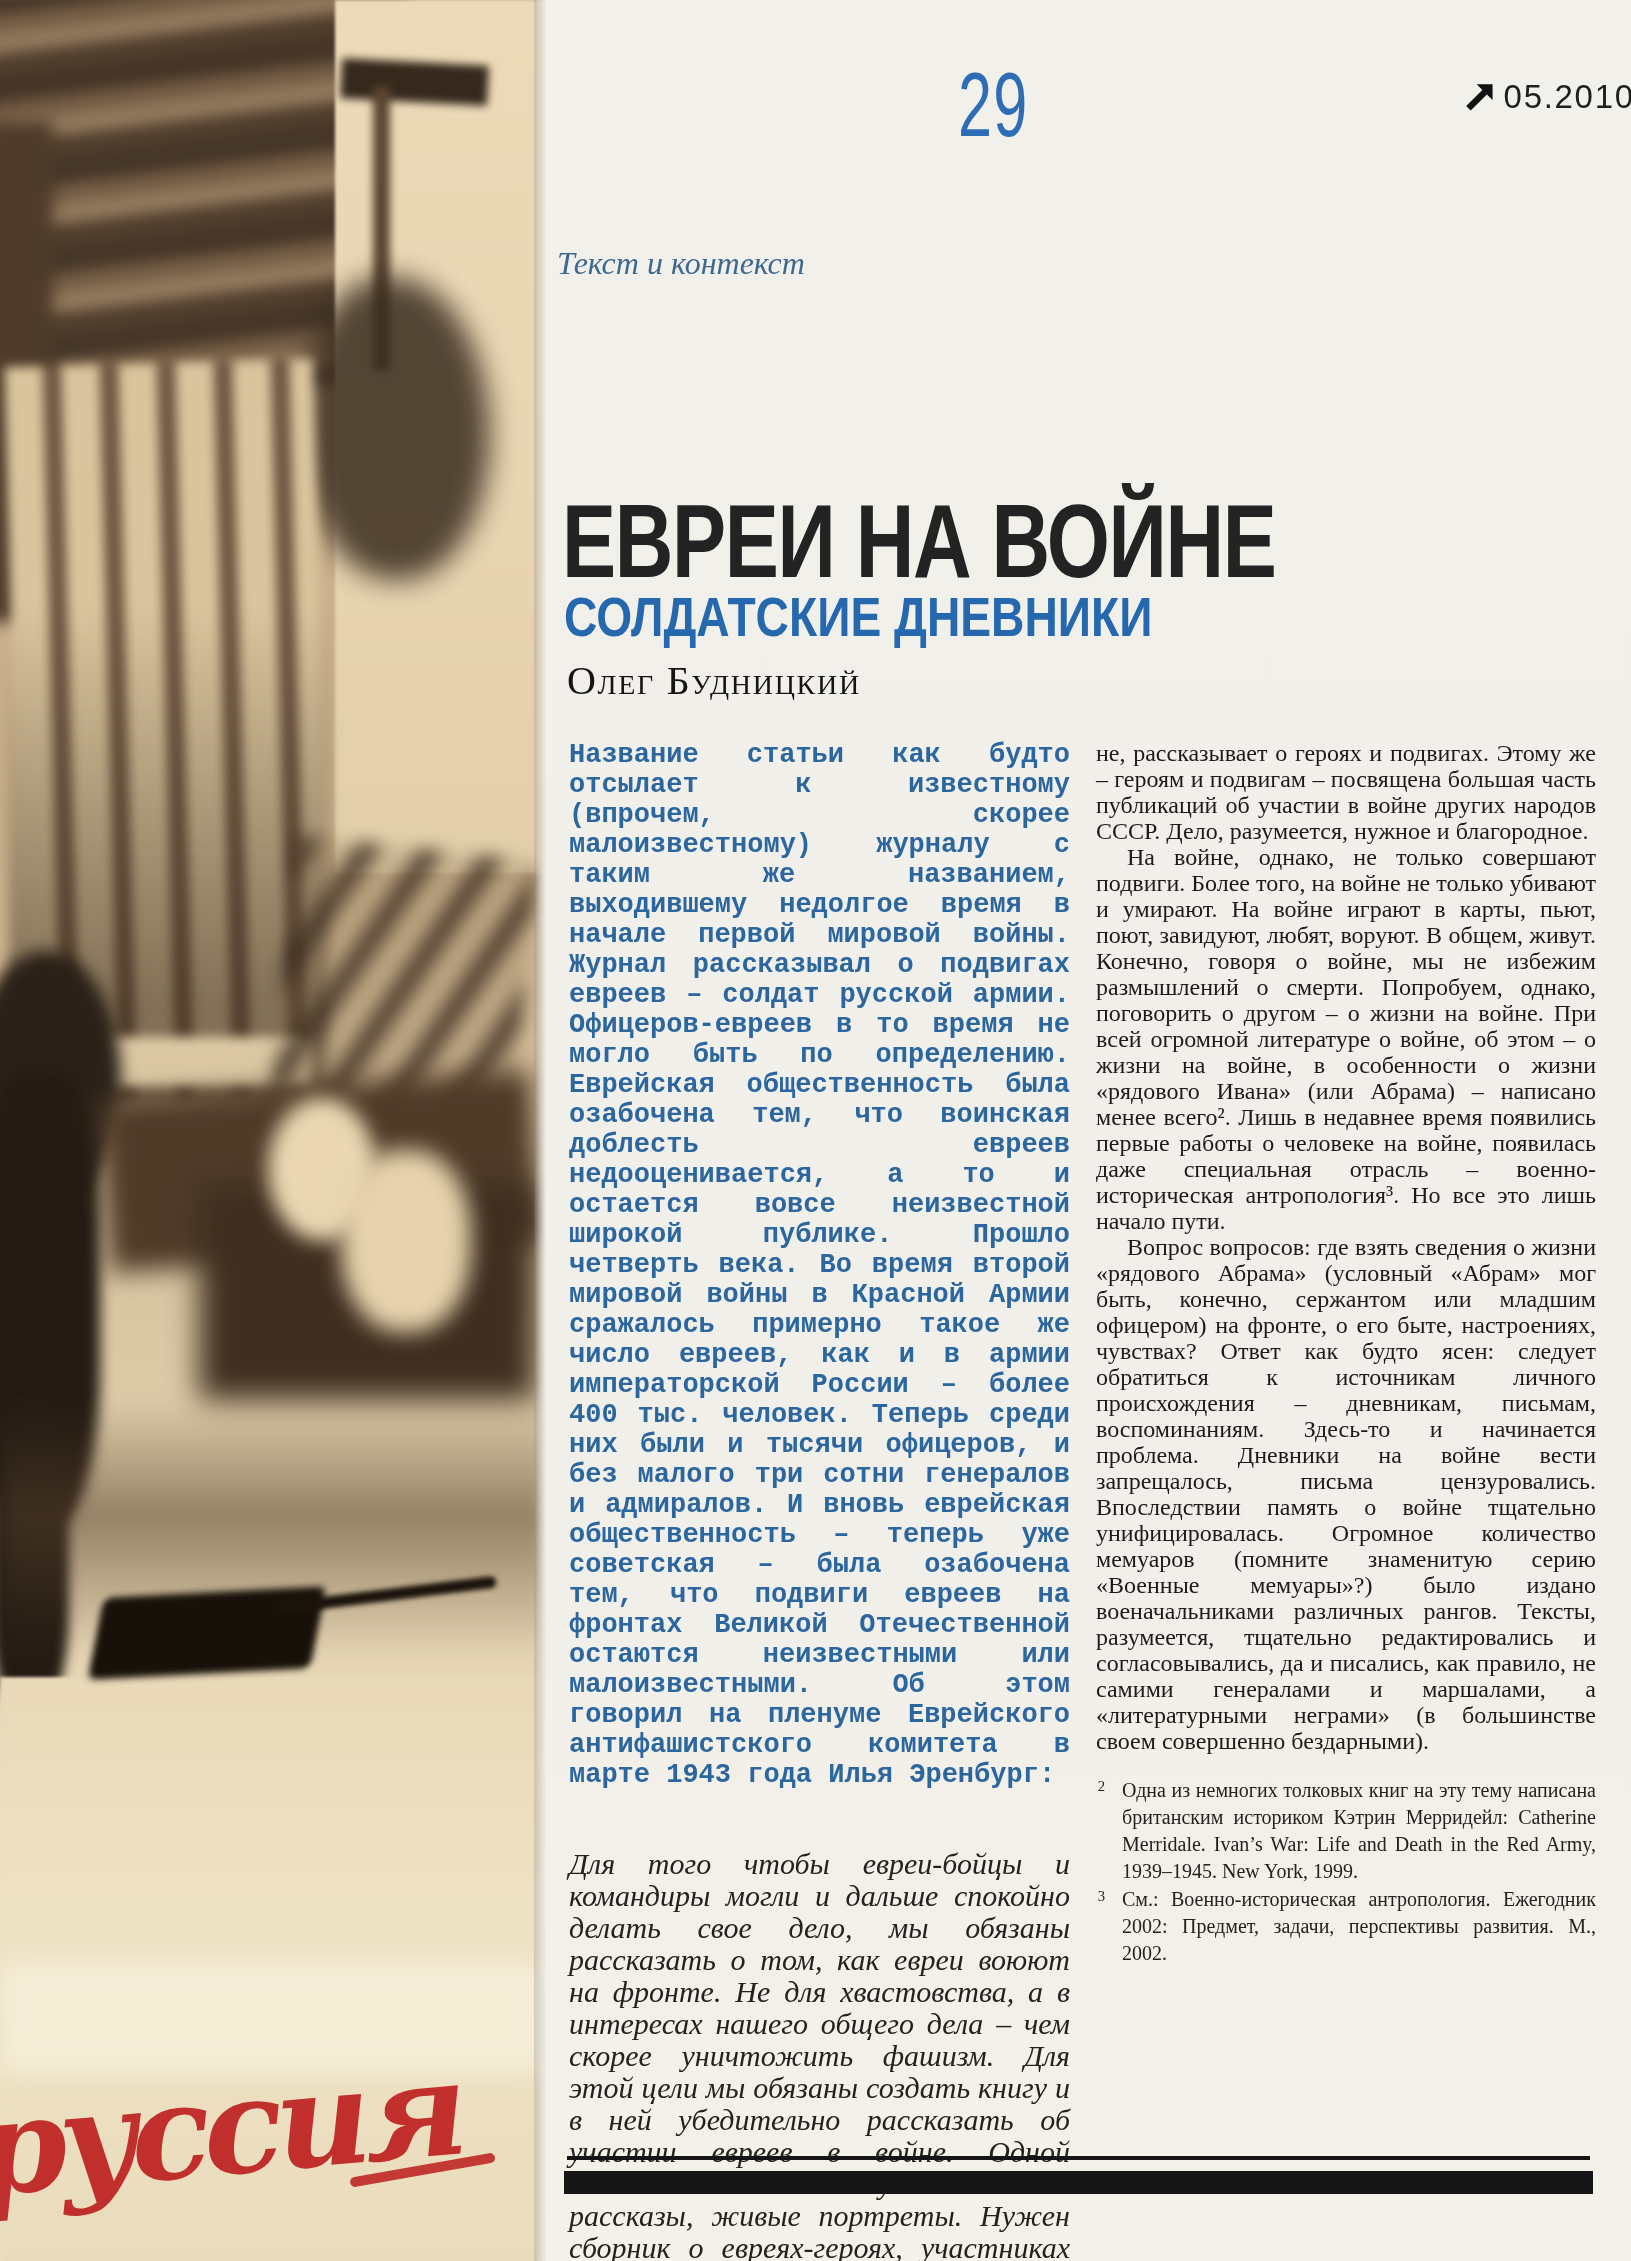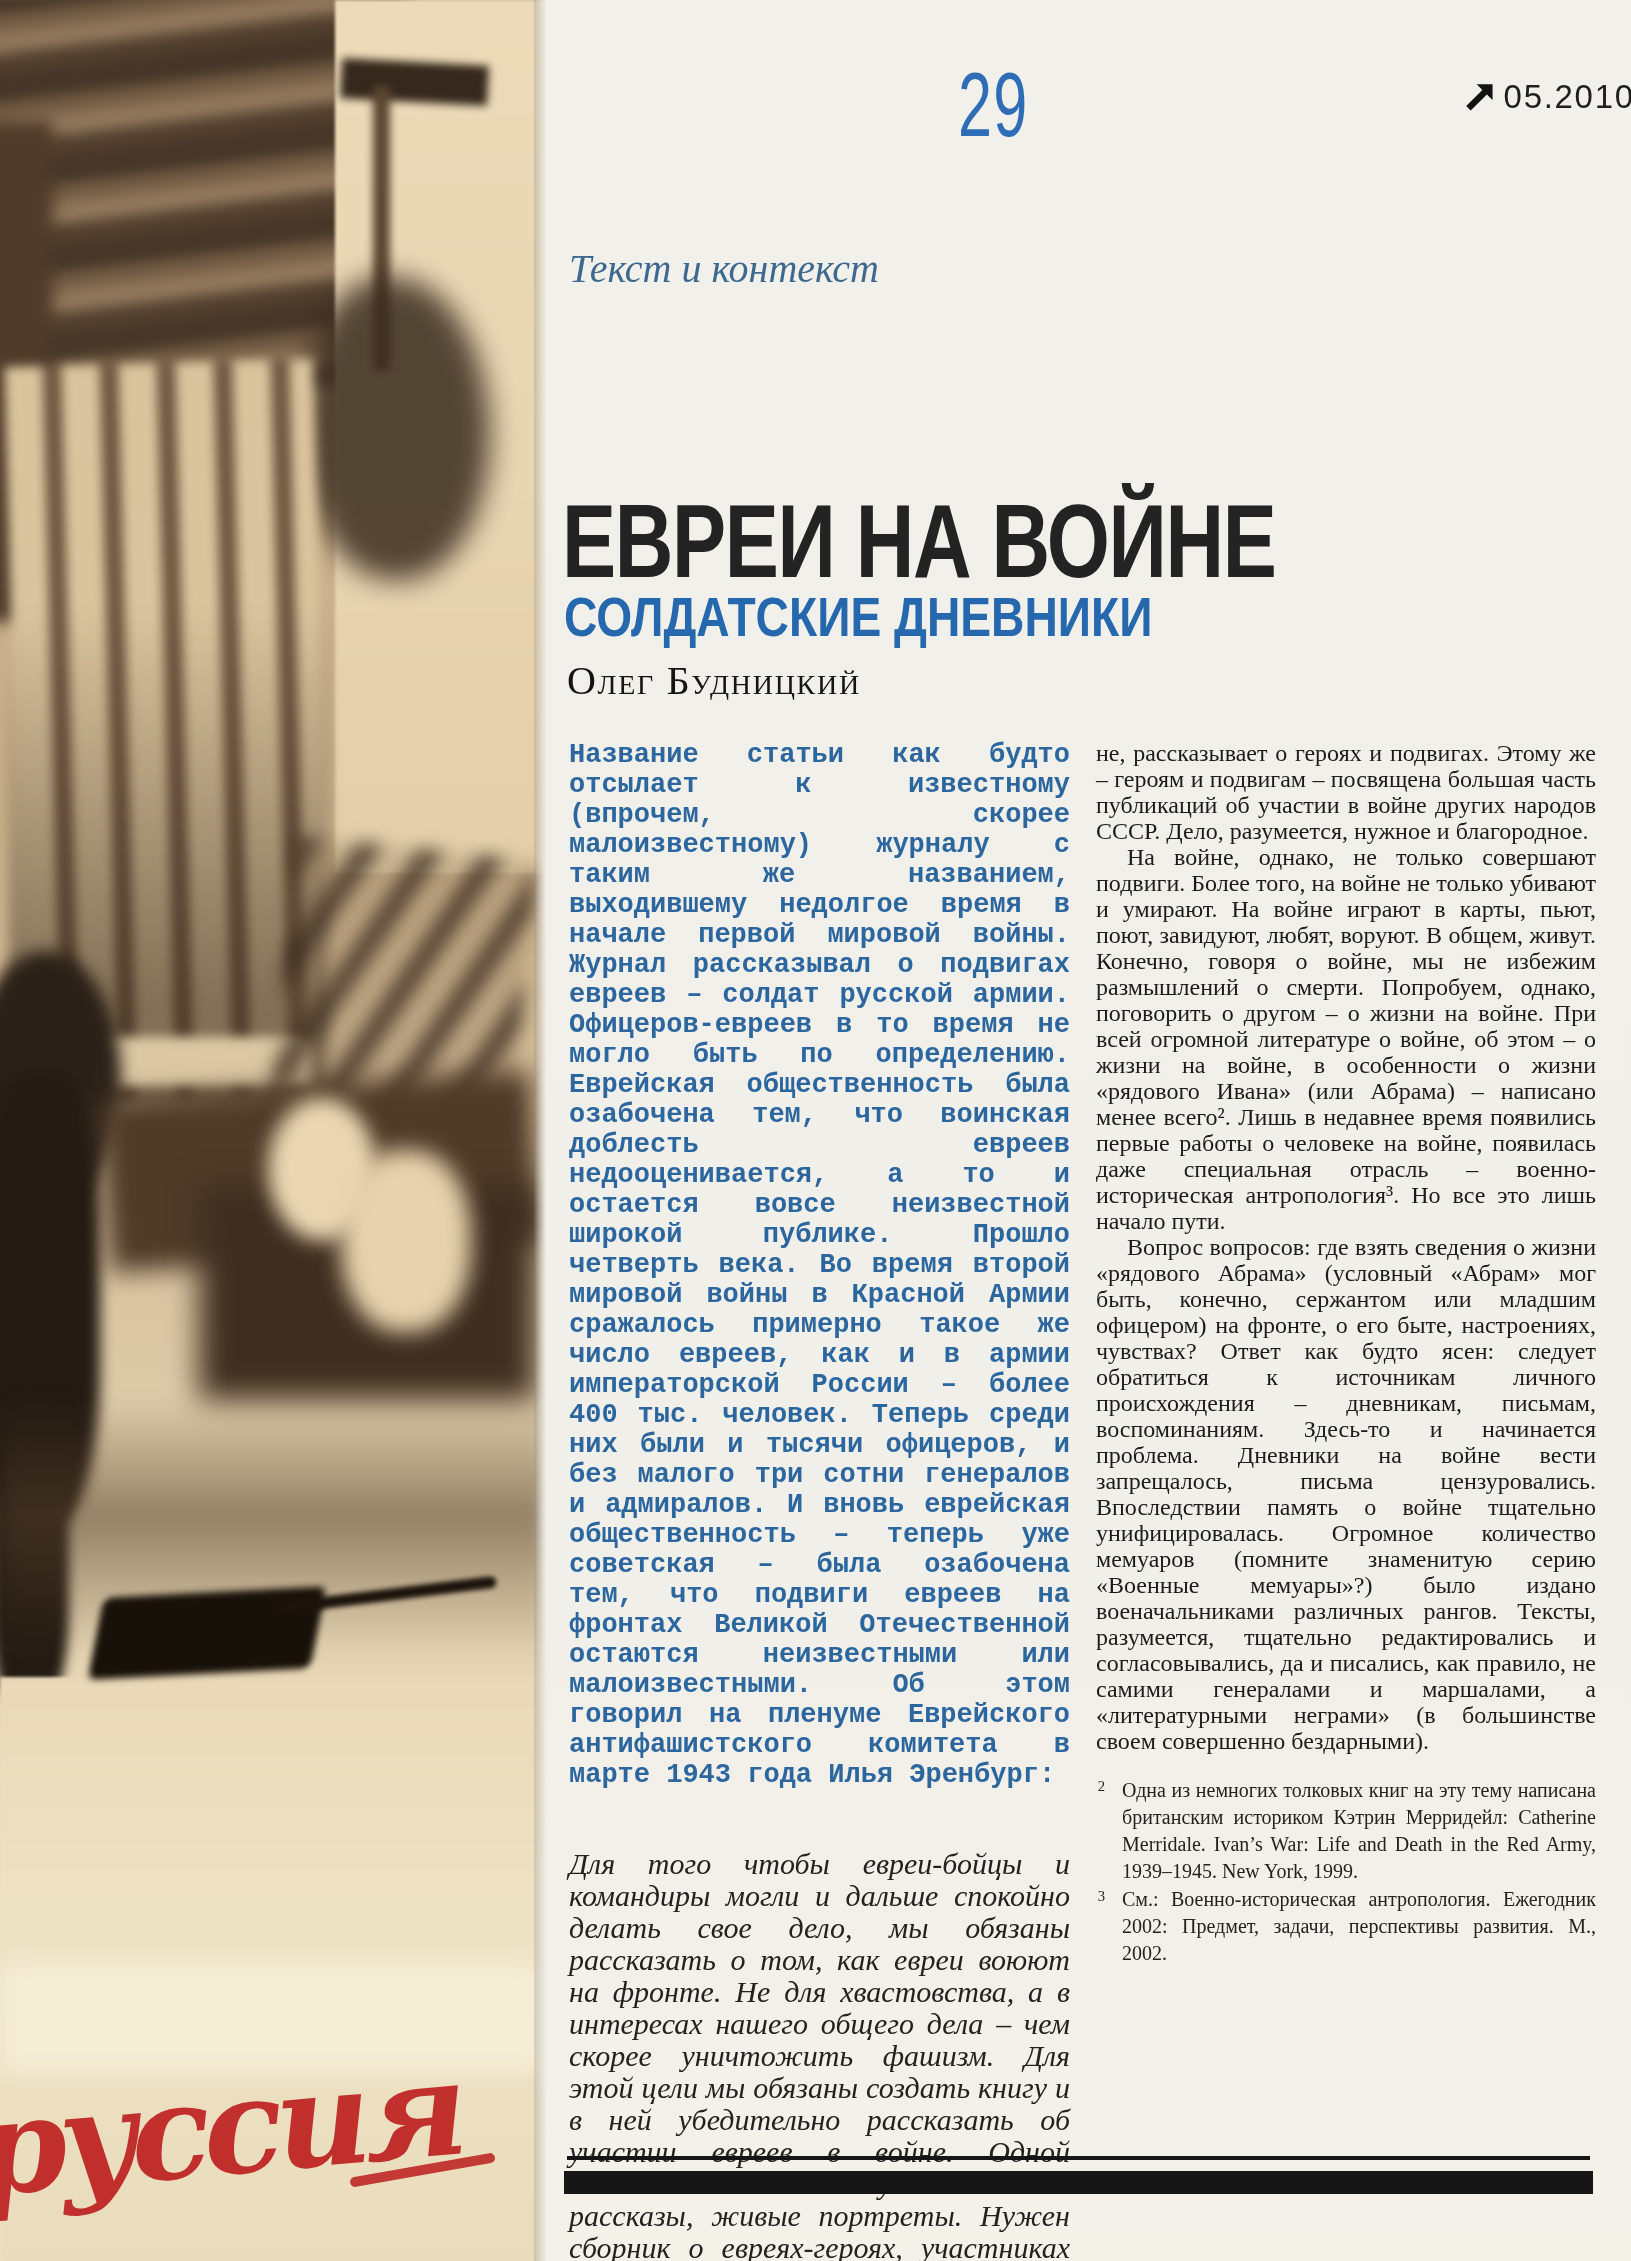--- a/index.html
+++ b/index.html
@@ -55,22 +55,22 @@
 
   
   .page-number{position:absolute;left:958px;top:54px;color:#2e6db6;
       font-family:"Liberation Sans",sans-serif;font-size:90px;font-weight:400;
       transform:scaleX(.68);transform-origin:left top;letter-spacing:1.7px;}
   .masthead{position:absolute;left:1464px;top:78px;display:flex;align-items:center;gap:8.6px;}
   .masthead svg{display:block;width:31px;height:28.5px;}
   .issue{font-family:"Liberation Sans",sans-serif;font-size:33px;color:#1e1e1e;letter-spacing:1.7px;}
 
   
-  .section-header{position:absolute;left:569px;top:245px;color:#3d6890;
-      font-family:"Liberation Serif",serif;font-style:italic;font-size:40px;}
+  .section-header{position:absolute;left:557px;top:245px;color:#3d6890;
+      font-family:"Liberation Serif",serif;font-style:italic;font-size:32px;}
   .title{position:absolute;left:562px;top:489px;color:#232323;white-space:nowrap;
       font-family:"Liberation Sans",sans-serif;font-weight:700;font-size:104px;line-height:1;
       transform:scaleX(.78);transform-origin:left top;letter-spacing:-1.7px;}
   .subtitle{position:absolute;left:564px;top:590px;color:#2668ae;white-space:nowrap;
       font-family:"Liberation Sans",sans-serif;font-weight:700;font-size:55px;line-height:1;
       transform:scaleX(.84);transform-origin:left top;}
   .author{position:absolute;left:567px;top:657px;color:#151413;
       font-family:"Liberation Serif",serif;font-variant:small-caps;font-size:40px;letter-spacing:1.7px;}
 
   

